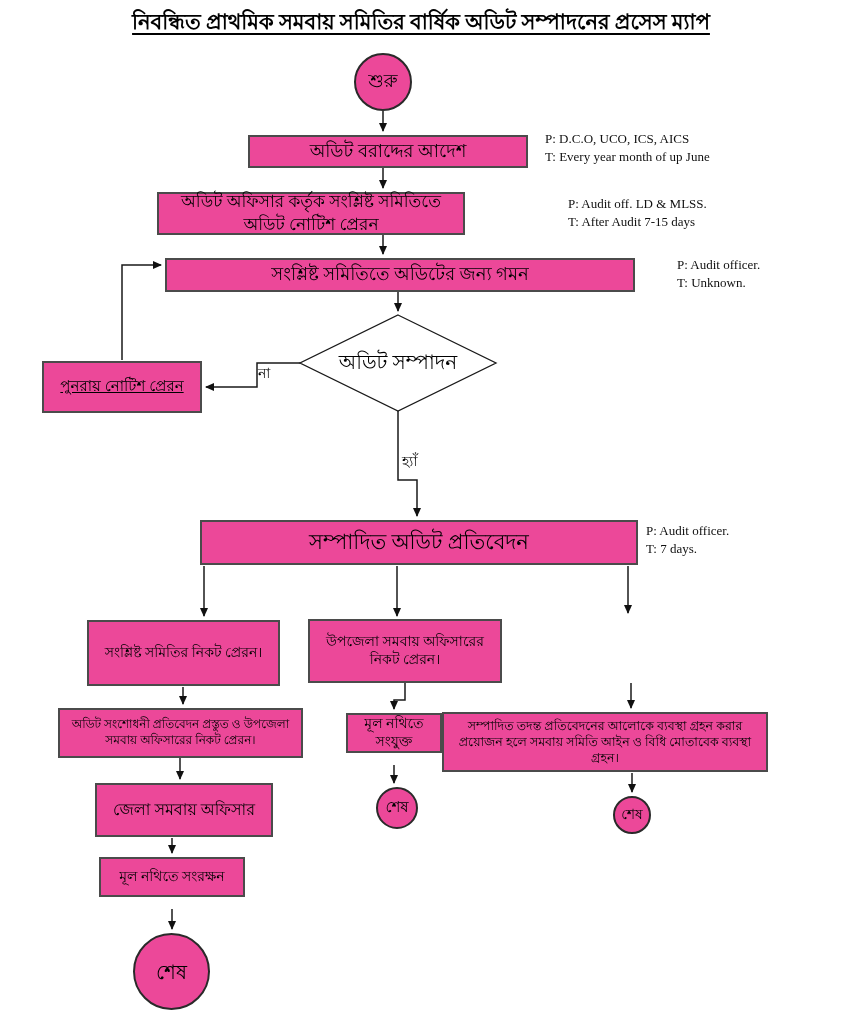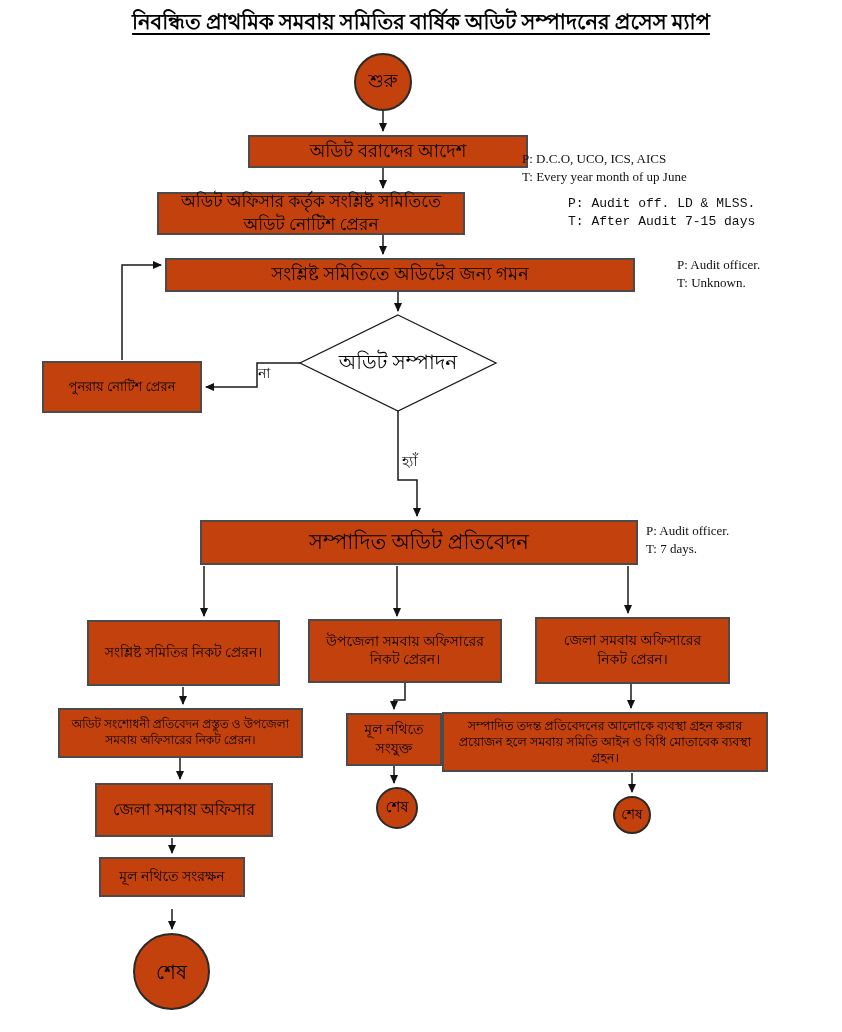--- a/index.html
+++ b/index.html
@@ -6,21 +6,21 @@
   .canvas{
     position:relative;width:842px;height:1032px;background:#ffffff;
     font-family:"Liberation Serif","DejaVu Serif","DejaVu Sans",serif;color:#000;
     overflow:hidden;
   }
   .overlay{position:absolute;left:0;top:0;width:842px;height:1032px;}
   .title{position:absolute;top:6px;left:0;width:100%;text-align:center;
          font-size:21px;font-weight:bold;}
   .title span{text-decoration:underline;text-underline-offset:4px;}
   .node{
-    position:absolute;box-sizing:border-box;background:#c2410c;
+    position:absolute;box-sizing:border-box;background:#ec4899;
     border:2px solid #4b4b4b;display:flex;align-items:center;justify-content:center;
     text-align:center;line-height:1.3;
   }
   .circle{border-radius:50%;border:2px solid #2a2a2a;}
   .dlabel{position:absolute;display:flex;align-items:center;justify-content:center;
           text-align:center;background:transparent;border:none;}
   .note{position:absolute;font-size:13px;line-height:1.35;color:#101010;white-space:nowrap;}
   .flabel{position:absolute;font-size:14px;color:#000;}
 </style>
 </head>
@@ -61,83 +61,80 @@
     <span>নিবন্ধিত প্রাথমিক সমবায় সমিতির বার্ষিক অডিট সম্পাদনের প্রসেস ম্যাপ</span>
   </div>
 
   <div class="node circle" style="left:354px;top:53px;width:58px;height:58px;font-size:18px;">
     <span>শুরু</span>
   </div>
 
   <div class="node" style="left:248px;top:135px;width:280px;height:33px;font-size:18px;">
     <span>অডিট বরাদ্দের আদেশ</span>
   </div>
-  <div class="note" style="left:522px;top:130px;margin-top:20px;">
+  <div class="note" style="left:545px;top:130px;">
     <div>P: D.C.O, UCO, ICS, AICS</div>
     <div>T: Every year month of up June</div>
   </div>
 
   <div class="node" style="left:157px;top:192px;width:308px;height:43px;font-size:17px;">
     <span>অডিট অফিসার কর্তৃক সংশ্লিষ্ট সমিতিতে অডিট নোটিশ প্রেরন</span>
   </div>
-  <div class="note" style="left:568px;top:195px;font-family:Liberation Mono, monospace;">
+  <div class="note" style="left:568px;top:195px;">
     <div>P: Audit off. LD &amp; MLSS.</div>
     <div>T: After Audit 7-15 days</div>
   </div>
 
   <div class="node" style="left:165px;top:258px;width:470px;height:34px;font-size:18px;">
     <span>সংশ্লিষ্ট সমিতিতে অডিটের জন্য গমন</span>
   </div>
   <div class="note" style="left:677px;top:256px;">
     <div>P: Audit officer.</div>
     <div>T: Unknown.</div>
   </div>
 
   <div class="dlabel" style="left:318px;top:348px;width:160px;height:30px;font-size:20px;">
     <span>অডিট সম্পাদন</span>
   </div>
   <div class="flabel" style="left:258px;top:362px;">না</div>
   <div class="flabel" style="left:402px;top:450px;text-align:center;">হ্যাঁ</div>
 
-  <div class="node" style="left:42px;top:361px;width:160px;height:52px;font-size:13px;">
+  <div class="node" style="left:42px;top:361px;width:160px;height:52px;font-size:15px;text-decoration:underline;">
     <span>পুনরায় নোটিশ প্রেরন</span>
   </div>
 
   <div class="node" style="left:200px;top:520px;width:438px;height:45px;font-size:21px;">
     <span>সম্পাদিত অডিট প্রতিবেদন</span>
   </div>
   <div class="note" style="left:646px;top:522px;">
     <div>P: Audit officer.</div>
     <div>T: 7 days.</div>
   </div>
 
   <div class="node" style="left:87px;top:620px;width:193px;height:66px;font-size:14px;padding:0 12px;">
     <span>সংশ্লিষ্ট সমিতির নিকট প্রেরন।</span>
   </div>
   <div class="node" style="left:308px;top:619px;width:194px;height:64px;font-size:14px;padding:0 4px;">
     <span>উপজেলা সমবায় অফিসারের নিকট প্রেরন।</span>
   </div>
-  <div class="node" style="left:535px;top:617px;width:195px;height:67px;font-size:14px;padding:0 14px;">
-    <span>জেলা সমবায় অফিসারের নিকট প্রেরন।</span>
-  </div>
 
   <div class="node" style="left:95px;top:783px;width:178px;height:54px;font-size:16px;">
     <span>জেলা সমবায় অফিসার</span>
   </div>
   <div class="node" style="left:58px;top:708px;width:245px;height:50px;font-size:12px;padding:0 8px;">
     <span>অডিট সংশোধনী প্রতিবেদন প্রস্তুত ও উপজেলা সমবায় অফিসারের নিকট প্রেরন।</span>
   </div>
   <div class="node" style="left:99px;top:857px;width:146px;height:40px;font-size:14px;">
     <span>মূল নথিতে সংরক্ষন</span>
   </div>
   <div class="node circle" style="left:133px;top:933px;width:77px;height:77px;font-size:20px;">
     <span>শেষ</span>
   </div>
 
-  <div class="node" style="left:346px;top:713px;width:96px;height:53px;font-size:14px;padding:0 6px;">
+  <div class="node" style="left:346px;top:713px;width:96px;height:40px;font-size:14px;padding:0 6px;">
     <span>মূল নথিতে সংযুক্ত</span>
   </div>
   <div class="node circle" style="left:376px;top:787px;width:42px;height:42px;font-size:15px;">
     <span>শেষ</span>
   </div>
 
   <div class="node" style="left:442px;top:712px;width:326px;height:60px;font-size:12.5px;padding:8px 6px;">
     <span>সম্পাদিত তদন্ত প্রতিবেদনের আলোকে ব্যবস্থা গ্রহন করার প্রয়োজন হলে সমবায় সমিতি আইন ও  বিধি মোতাবেক ব্যবস্থা গ্রহন।</span>
   </div>
   <div class="node circle" style="left:613px;top:796px;width:38px;height:38px;font-size:14px;">

